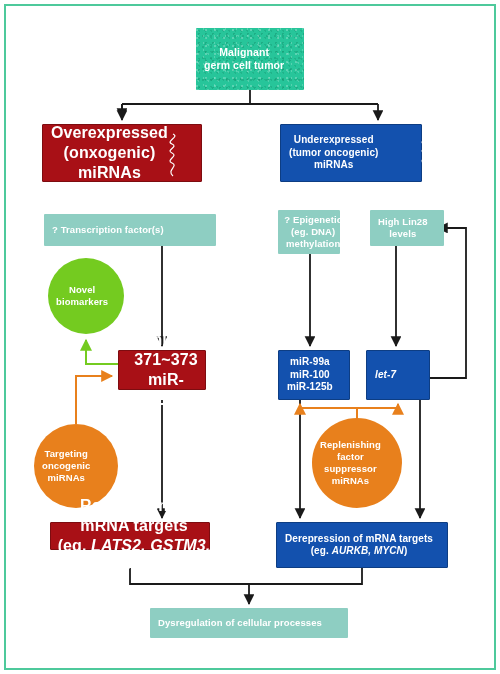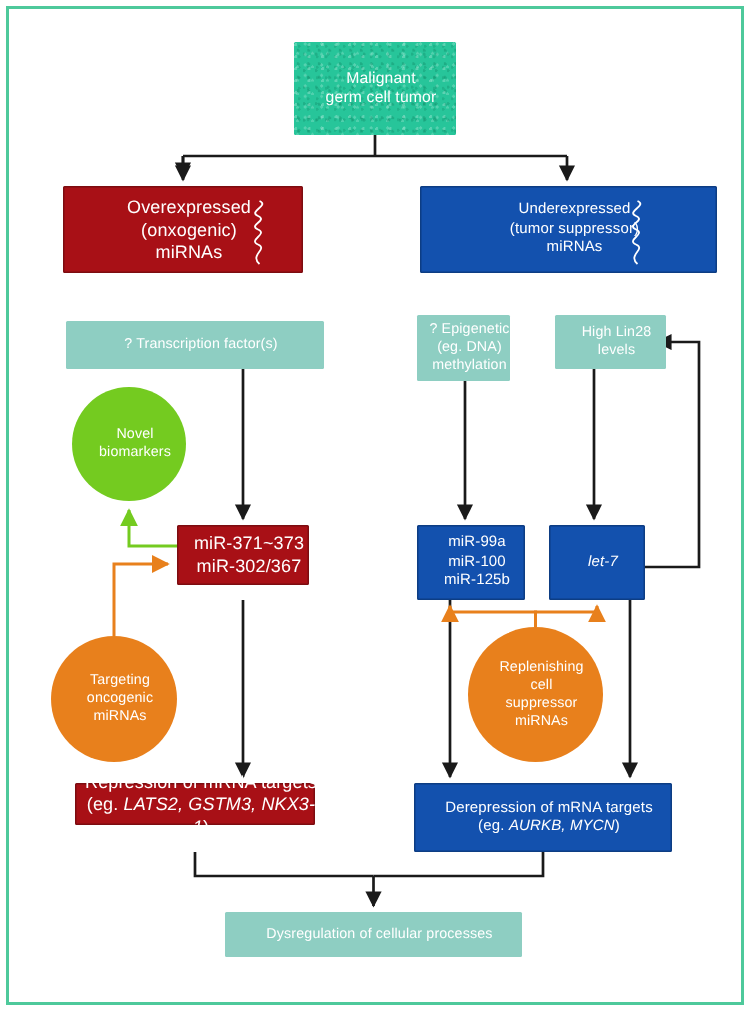--- a/index.html
+++ b/index.html
@@ -33,41 +33,41 @@
     left: 0;
     top: 0;
     width: 500px;
     height: 674px;
   }
   .node {
     position: absolute;
     box-sizing: border-box;
     display: flex;
     align-items: center;
-    justify-content: center;
+    justify-content: flex-start;
     text-align: center;
     color: #ffffff;
-    font-weight: normal;
+    font-weight: bold;
     line-height: 1.25;
     letter-spacing: 0.1px;
   }
   .node .txt { display: block; width: 100%; padding: 0 4px; }
   .box { border-radius: 1px; }
 
   .teal      { background: #8ecec2; font-size: 9.5px; }
   .tealtop   { background: #27c59a; font-size: 10.5px; }
-  .red       { background: #a81016; font-size: 12px; border: 1px solid #7d0c10; }
+  .red       { background: #a81016; font-size: 16px; border: 1px solid #7d0c10; }
   .blue      { background: #1351ae; font-size: 10px; border: 1px solid #0d3d83; }
   .circle    { border-radius: 50%; font-size: 9.5px; }
   .green-c   { background: #74cb20; }
   .orange-c  { background: #e8801c; }
 
   #n-tumor   { left:196px; top:28px;  width:108px; height:62px; }
   #n-over    { left:42px;  top:124px; width:160px; height:58px; }
-  #n-under   { left:280px; top:124px; width:198px; height:58px; }
+  #n-under   { left:280px; top:124px; width:142px; height:58px; }
   #n-tf      { left:44px;  top:214px; width:172px; height:32px; }
   #n-epi     { left:278px; top:210px; width:62px;  height:44px; }
   #n-lin28   { left:358px; top:210px; width:74px;  height:36px;margin-left:12px; }
   #n-novel   { left:48px;  top:258px; width:76px;  height:76px; }
   #n-mir371  { left:118px; top:350px; width:88px;  height:40px; }
   #n-mir99   { left:278px; top:350px; width:72px;  height:50px; }
   #n-let7    { left:366px; top:350px; width:64px;  height:50px; }
   #n-target  { left:34px;  top:424px; width:84px;  height:84px; }
   #n-repl    { left:312px; top:418px; width:90px;  height:90px; }
   #n-repr    { left:50px;  top:522px; width:160px; height:28px; }
@@ -156,21 +156,21 @@
     </div>
   </div>
 
   <svg class="wave" id="wave-over" width="26" height="46" viewBox="0 0 26 46" xmlns="http://www.w3.org/2000/svg">
     <path d="M13,2 C20,5 5,9 12,12 C19,15 5,18 12,21 C19,24 5,28 12,31 C19,34 6,38 13,44" stroke="#ffffff" stroke-width="1.2" fill="none"></path>
   </svg>
 
   <div class="node box blue" id="n-under">
     <div class="label-inner">
       <span class="txt">Underexpressed</span>
-      <span class="txt">(tumor suppressor)</span>
+      <span class="txt">(tumor oncogenic)</span>
       <span class="txt">miRNAs</span>
     </div>
   </div>
 
   <svg class="wave" id="wave-under" width="26" height="46" viewBox="0 0 26 46" xmlns="http://www.w3.org/2000/svg">
     <path d="M13,2 C20,5 5,9 12,12 C19,15 5,18 12,21 C19,24 5,28 12,31 C19,34 6,38 13,44" stroke="#ffffff" stroke-width="1.2" fill="none"></path>
   </svg>
 
   <div class="node box teal" id="n-tf">
     <div class="label-inner">
@@ -225,21 +225,21 @@
     <div class="label-inner">
       <span class="txt">Targeting</span>
       <span class="txt">oncogenic</span>
       <span class="txt">miRNAs</span>
     </div>
   </div>
 
   <div class="node circle orange-c" id="n-repl">
     <div class="label-inner">
       <span class="txt">Replenishing</span>
-      <span class="txt">cell</span>
+      <span class="txt">factor</span>
       <span class="txt">suppressor</span>
       <span class="txt">miRNAs</span>
     </div>
   </div>
 
   <div class="node box red" id="n-repr">
     <div class="label-inner">
       <span class="txt">Repression of mRNA targets</span>
       <span class="txt"><span>(eg. </span><i>LATS2, GSTM3, NKX3-1</i><span>)</span></span>
     </div>

